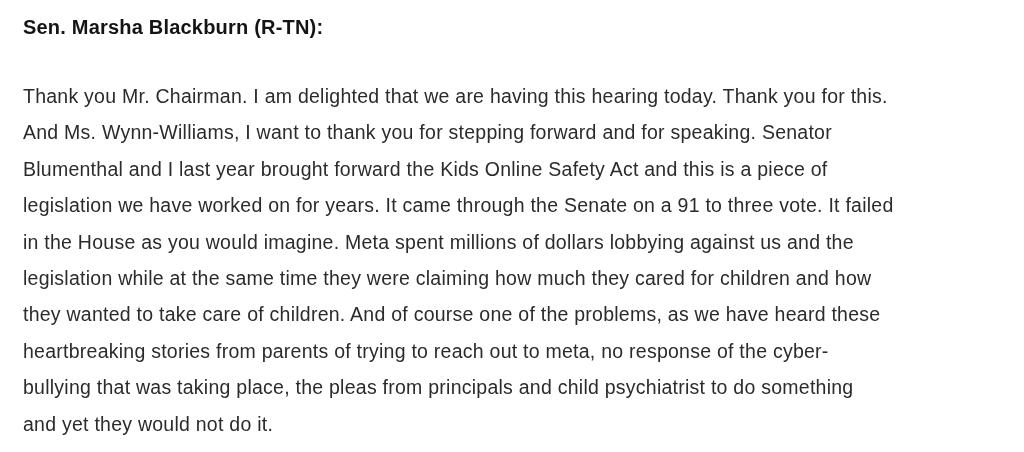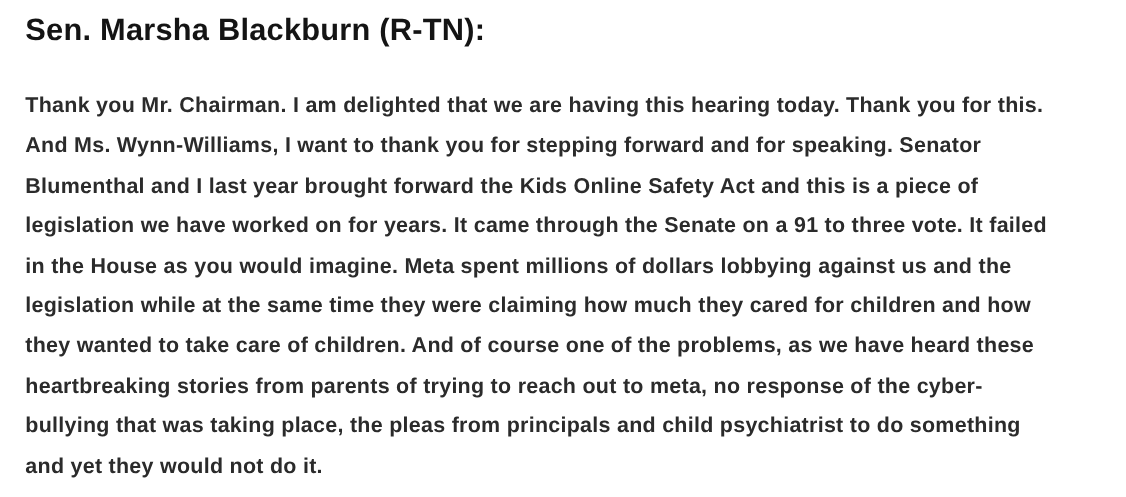--- a/index.html
+++ b/index.html
@@ -12,30 +12,30 @@
   }
   .page {
     box-sizing: border-box;
     width: 1024px;
     height: 452px;
     padding: 13px 20px 0 23px;
     font-family: "Liberation Sans", sans-serif;
   }
   .speaker {
     margin: 0;
-    font-size: 28px;
+    font-size: 20px;
     font-weight: 700;
     line-height: 28px;
     color: #141414;
     letter-spacing: 0.2px;
   }
   .paragraph {
     margin: 37px 0 0 0;
     font-size: 19.5px;
-    font-weight: 700;
+    font-weight: 400;
     line-height: 36.4px;
     color: #2b2b2b;
     letter-spacing: 0.25px;
     white-space: pre-line;
     max-width: 1001px;
   }
 </style>
 </head>
 <body>
 

